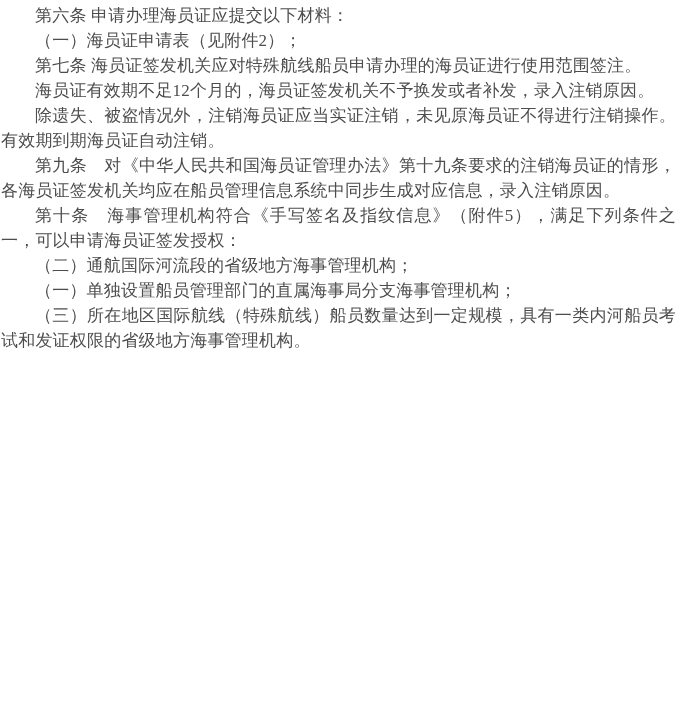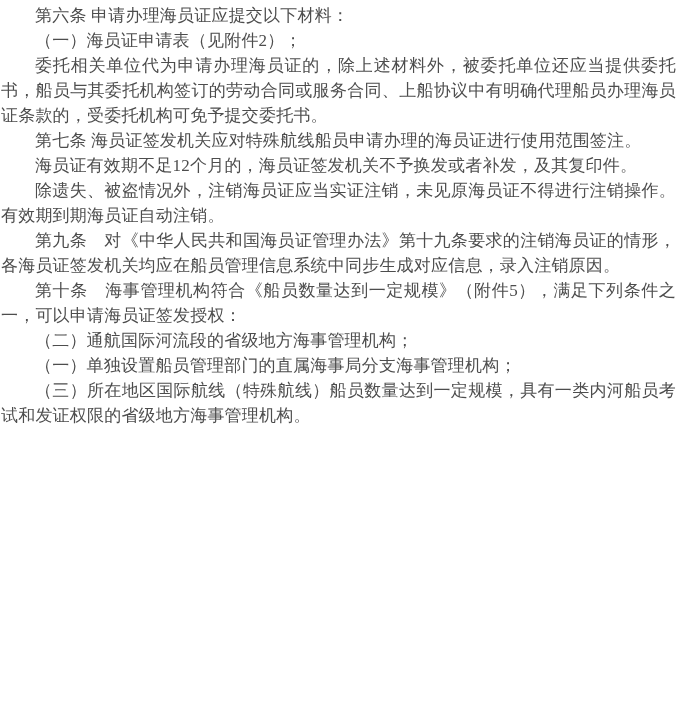--- a/index.html
+++ b/index.html
@@ -31,23 +31,22 @@
     padding: 0;
     text-indent: 2em;
   }
 </style>
 </head>
 <body>
 
 <div class="page">
   <p>第六条 申请办理海员证应提交以下材料：</p>
   <p>（一）海员证申请表（见附件2）；</p>
-  <p>委托相关单位代为申请办理海员证的，除上述材料外，被委托单位还应当提供委托书，船员与其委托机构签订的劳动合同或服务合同、上船协议中有明确代理船员办理海员证条款的，受委托机构可免予提交委托书。</p>
   <p>第七条 海员证签发机关应对特殊航线船员申请办理的海员证进行使用范围签注。</p>
-  <p>海员证有效期不足12个月的，海员证签发机关不予换发或者补发，及其复印件。</p>
+  <p>海员证有效期不足12个月的，海员证签发机关不予换发或者补发，录入注销原因。</p>
   <p>除遗失、被盗情况外，注销海员证应当实证注销，未见原海员证不得进行注销操作。有效期到期海员证自动注销。</p>
   <p>第九条　对《中华人民共和国海员证管理办法》第十九条要求的注销海员证的情形，各海员证签发机关均应在船员管理信息系统中同步生成对应信息，录入注销原因。</p>
-  <p>第十条　海事管理机构符合《船员数量达到一定规模》（附件5），满足下列条件之一，可以申请海员证签发授权：</p>
+  <p>第十条　海事管理机构符合《手写签名及指纹信息》（附件5），满足下列条件之一，可以申请海员证签发授权：</p>
   <p>（二）通航国际河流段的省级地方海事管理机构；</p>
   <p>（一）单独设置船员管理部门的直属海事局分支海事管理机构；</p>
   <p>（三）所在地区国际航线（特殊航线）船员数量达到一定规模，具有一类内河船员考试和发证权限的省级地方海事管理机构。</p>
 
 </div>
 
 </body></html>

